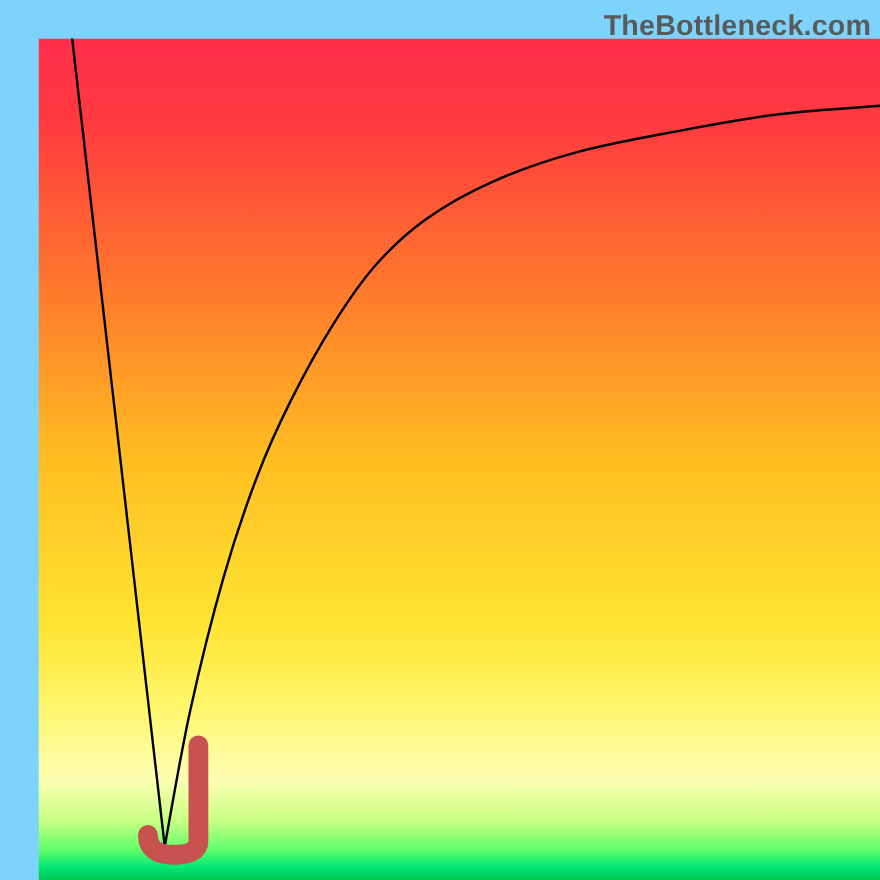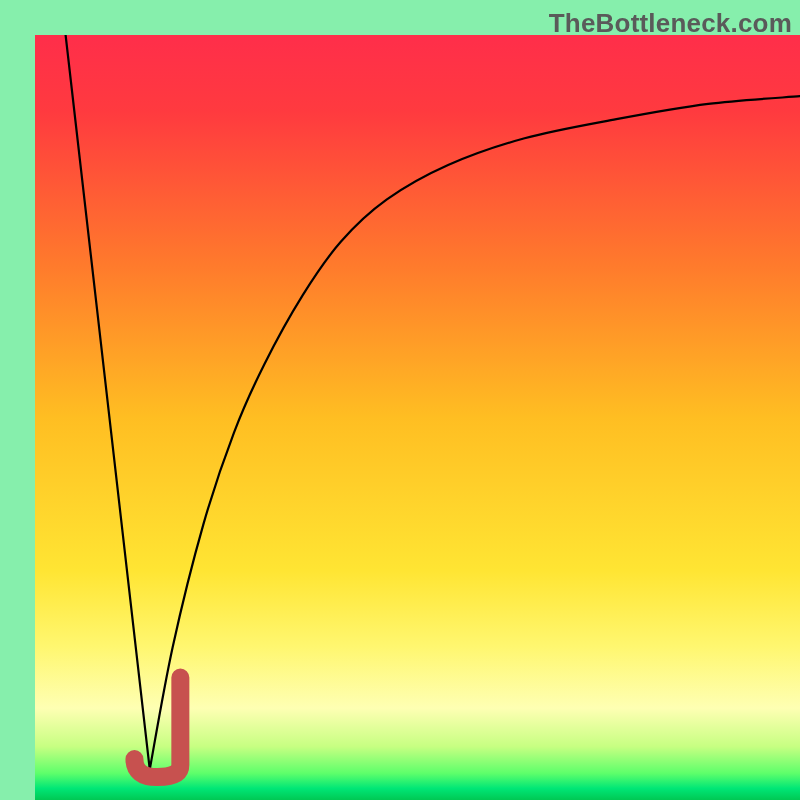--- a/index.html
+++ b/index.html
@@ -6,21 +6,21 @@
     margin: 0;
     padding: 0;
     width: 800px;
     height: 800px;
     background: #000;
     overflow: hidden;
   }
   .outer {
     width: 800px;
     height: 800px;
-    background: #86efac;
+    background: #7dd3fc;
     position: relative;
   }
   .plot {
     position: absolute;
     left: 35px;
     top: 35px;
     width: 765px;
     height: 765px;
   }
   .watermark {

